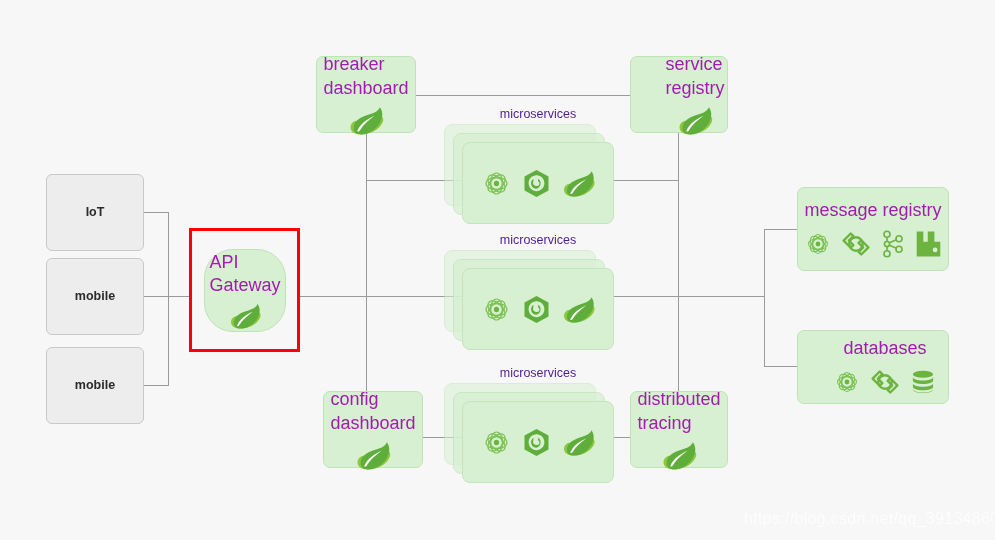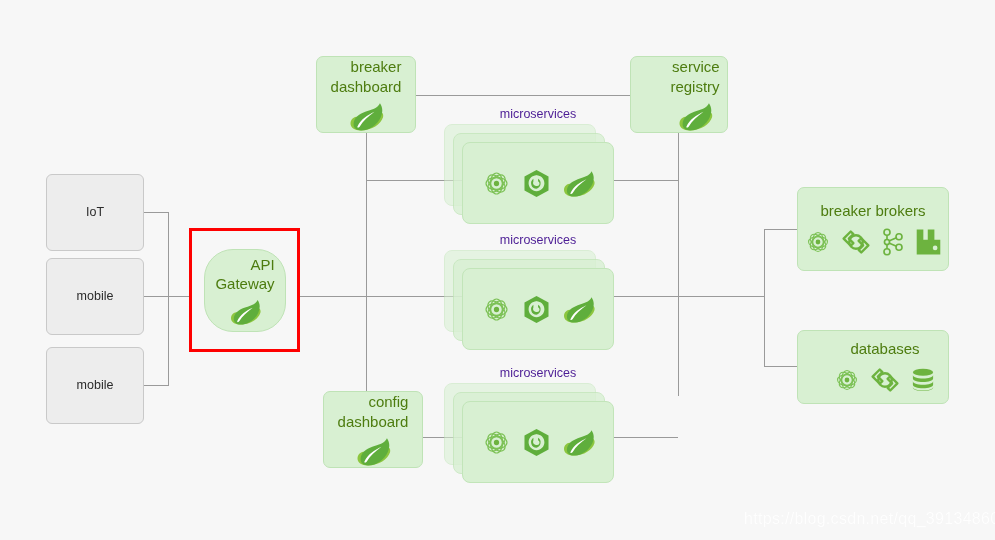--- a/index.html
+++ b/index.html
@@ -39,32 +39,33 @@
   .client-box {
     background: #ededed;
     border: 1px solid #c9c9c9;
     border-radius: 6px;
   }
   .client-box .node-label {
     font-size: 12.5px;
     color: #2b2b2b;
     line-height: 1.25;
     text-align: center;
+    font-weight: bold;
   }
   
   .green-box {
     background: #d8f0d2;
     border: 1px solid #bfe3b6;
     border-radius: 7px;
   }
   .green-box .node-label {
-    font-size: 15px;
-    color: #4d7c0f;
+    font-size: 18px;
+    color: #a21caf;
     line-height: 1.28;
-    text-align: right;
+    text-align: left;
     margin-bottom: 5px;
   }
   .green-box .node-label.wide {
     margin-bottom: 6px;
   }
   .icon-row {
     display: flex;
     align-items: center;
     justify-content: center;
     gap: 9px;
@@ -220,20 +221,35 @@
       <span>
         <svg class="glyph" width="38" height="31" viewBox="0 0 48 40">
           <path fill="#8dc63f" d="M14 20c-6 0-10 4-10 9s5 9 13 9c15 0 26-8 29-17 1-4-1-7-5-7-3 0-6 2-9 5-4 4-10 1-18 1z"></path>
           <path fill="#5fae3c" d="M42 3c-3 7-11 8-19 11C15 17 8 22 8 30c0 5 4 8 10 8 14 0 27-13 27-26 0-3-1-6-3-9z"></path>
           <path fill="#ffffff" d="M13 33c4-9 13-15 22-19-8 6-15 12-19 19-1 2-4 2-3 0z"></path>
         </svg>
       </span>
     </div>
   </div>
 
+  <div class="node green-box" style="left:630px; top:391px; width:98px; height:77px;">
+    <div class="node-label">
+      <span>distributed</span><br>
+      <span>tracing</span>
+    </div>
+    <div class="icon-row">
+      <span>
+        <svg class="glyph" width="38" height="31" viewBox="0 0 48 40">
+          <path fill="#8dc63f" d="M14 20c-6 0-10 4-10 9s5 9 13 9c15 0 26-8 29-17 1-4-1-7-5-7-3 0-6 2-9 5-4 4-10 1-18 1z"></path>
+          <path fill="#5fae3c" d="M42 3c-3 7-11 8-19 11C15 17 8 22 8 30c0 5 4 8 10 8 14 0 27-13 27-26 0-3-1-6-3-9z"></path>
+          <path fill="#ffffff" d="M13 33c4-9 13-15 22-19-8 6-15 12-19 19-1 2-4 2-3 0z"></path>
+        </svg>
+      </span>
+    </div>
+  </div>
 
   <div class="stack-caption" style="left:462px; top:107px; width:152px;">microservices</div>
   <div class="stack" style="left:444px; top:124px; width:180px; height:106px;">
     <div class="card back2" style="left:0px; top:0px; width:152px; height:82px;"></div>
     <div class="card back1" style="left:9px; top:9px; width:152px; height:82px;"></div>
     <div class="card front" style="left:18px; top:18px; width:152px; height:82px;">
       <div class="icon-row">
         <span>
           <svg class="glyph" width="31" height="31" viewBox="0 0 40 40">
             <g fill="none" stroke="#7cc155" stroke-width="1.5">
@@ -330,21 +346,21 @@
             <path fill="#8dc63f" d="M14 20c-6 0-10 4-10 9s5 9 13 9c15 0 26-8 29-17 1-4-1-7-5-7-3 0-6 2-9 5-4 4-10 1-18 1z"></path>
             <path fill="#5fae3c" d="M42 3c-3 7-11 8-19 11C15 17 8 22 8 30c0 5 4 8 10 8 14 0 27-13 27-26 0-3-1-6-3-9z"></path>
             <path fill="#ffffff" d="M13 33c4-9 13-15 22-19-8 6-15 12-19 19-1 2-4 2-3 0z"></path>
           </svg>
         </span>
       </div>
     </div>
   </div>
 
   <div class="node green-box" style="left:797px; top:187px; width:152px; height:84px;">
-    <div class="node-label wide">breaker brokers</div>
+    <div class="node-label wide">message registry</div>
     <div class="icon-row">
       <span>
         <svg class="glyph" width="28" height="28" viewBox="0 0 40 40">
           <g fill="none" stroke="#7cc155" stroke-width="1.5">
             <ellipse cx="20" cy="20" rx="13.5" ry="8" transform="rotate(0 20 20)"></ellipse>
             <ellipse cx="20" cy="20" rx="13.5" ry="8" transform="rotate(45 20 20)"></ellipse>
             <ellipse cx="20" cy="20" rx="13.5" ry="8" transform="rotate(90 20 20)"></ellipse>
             <ellipse cx="20" cy="20" rx="13.5" ry="8" transform="rotate(135 20 20)"></ellipse>
             <circle cx="20" cy="20" r="7.5"></circle>
           </g>

